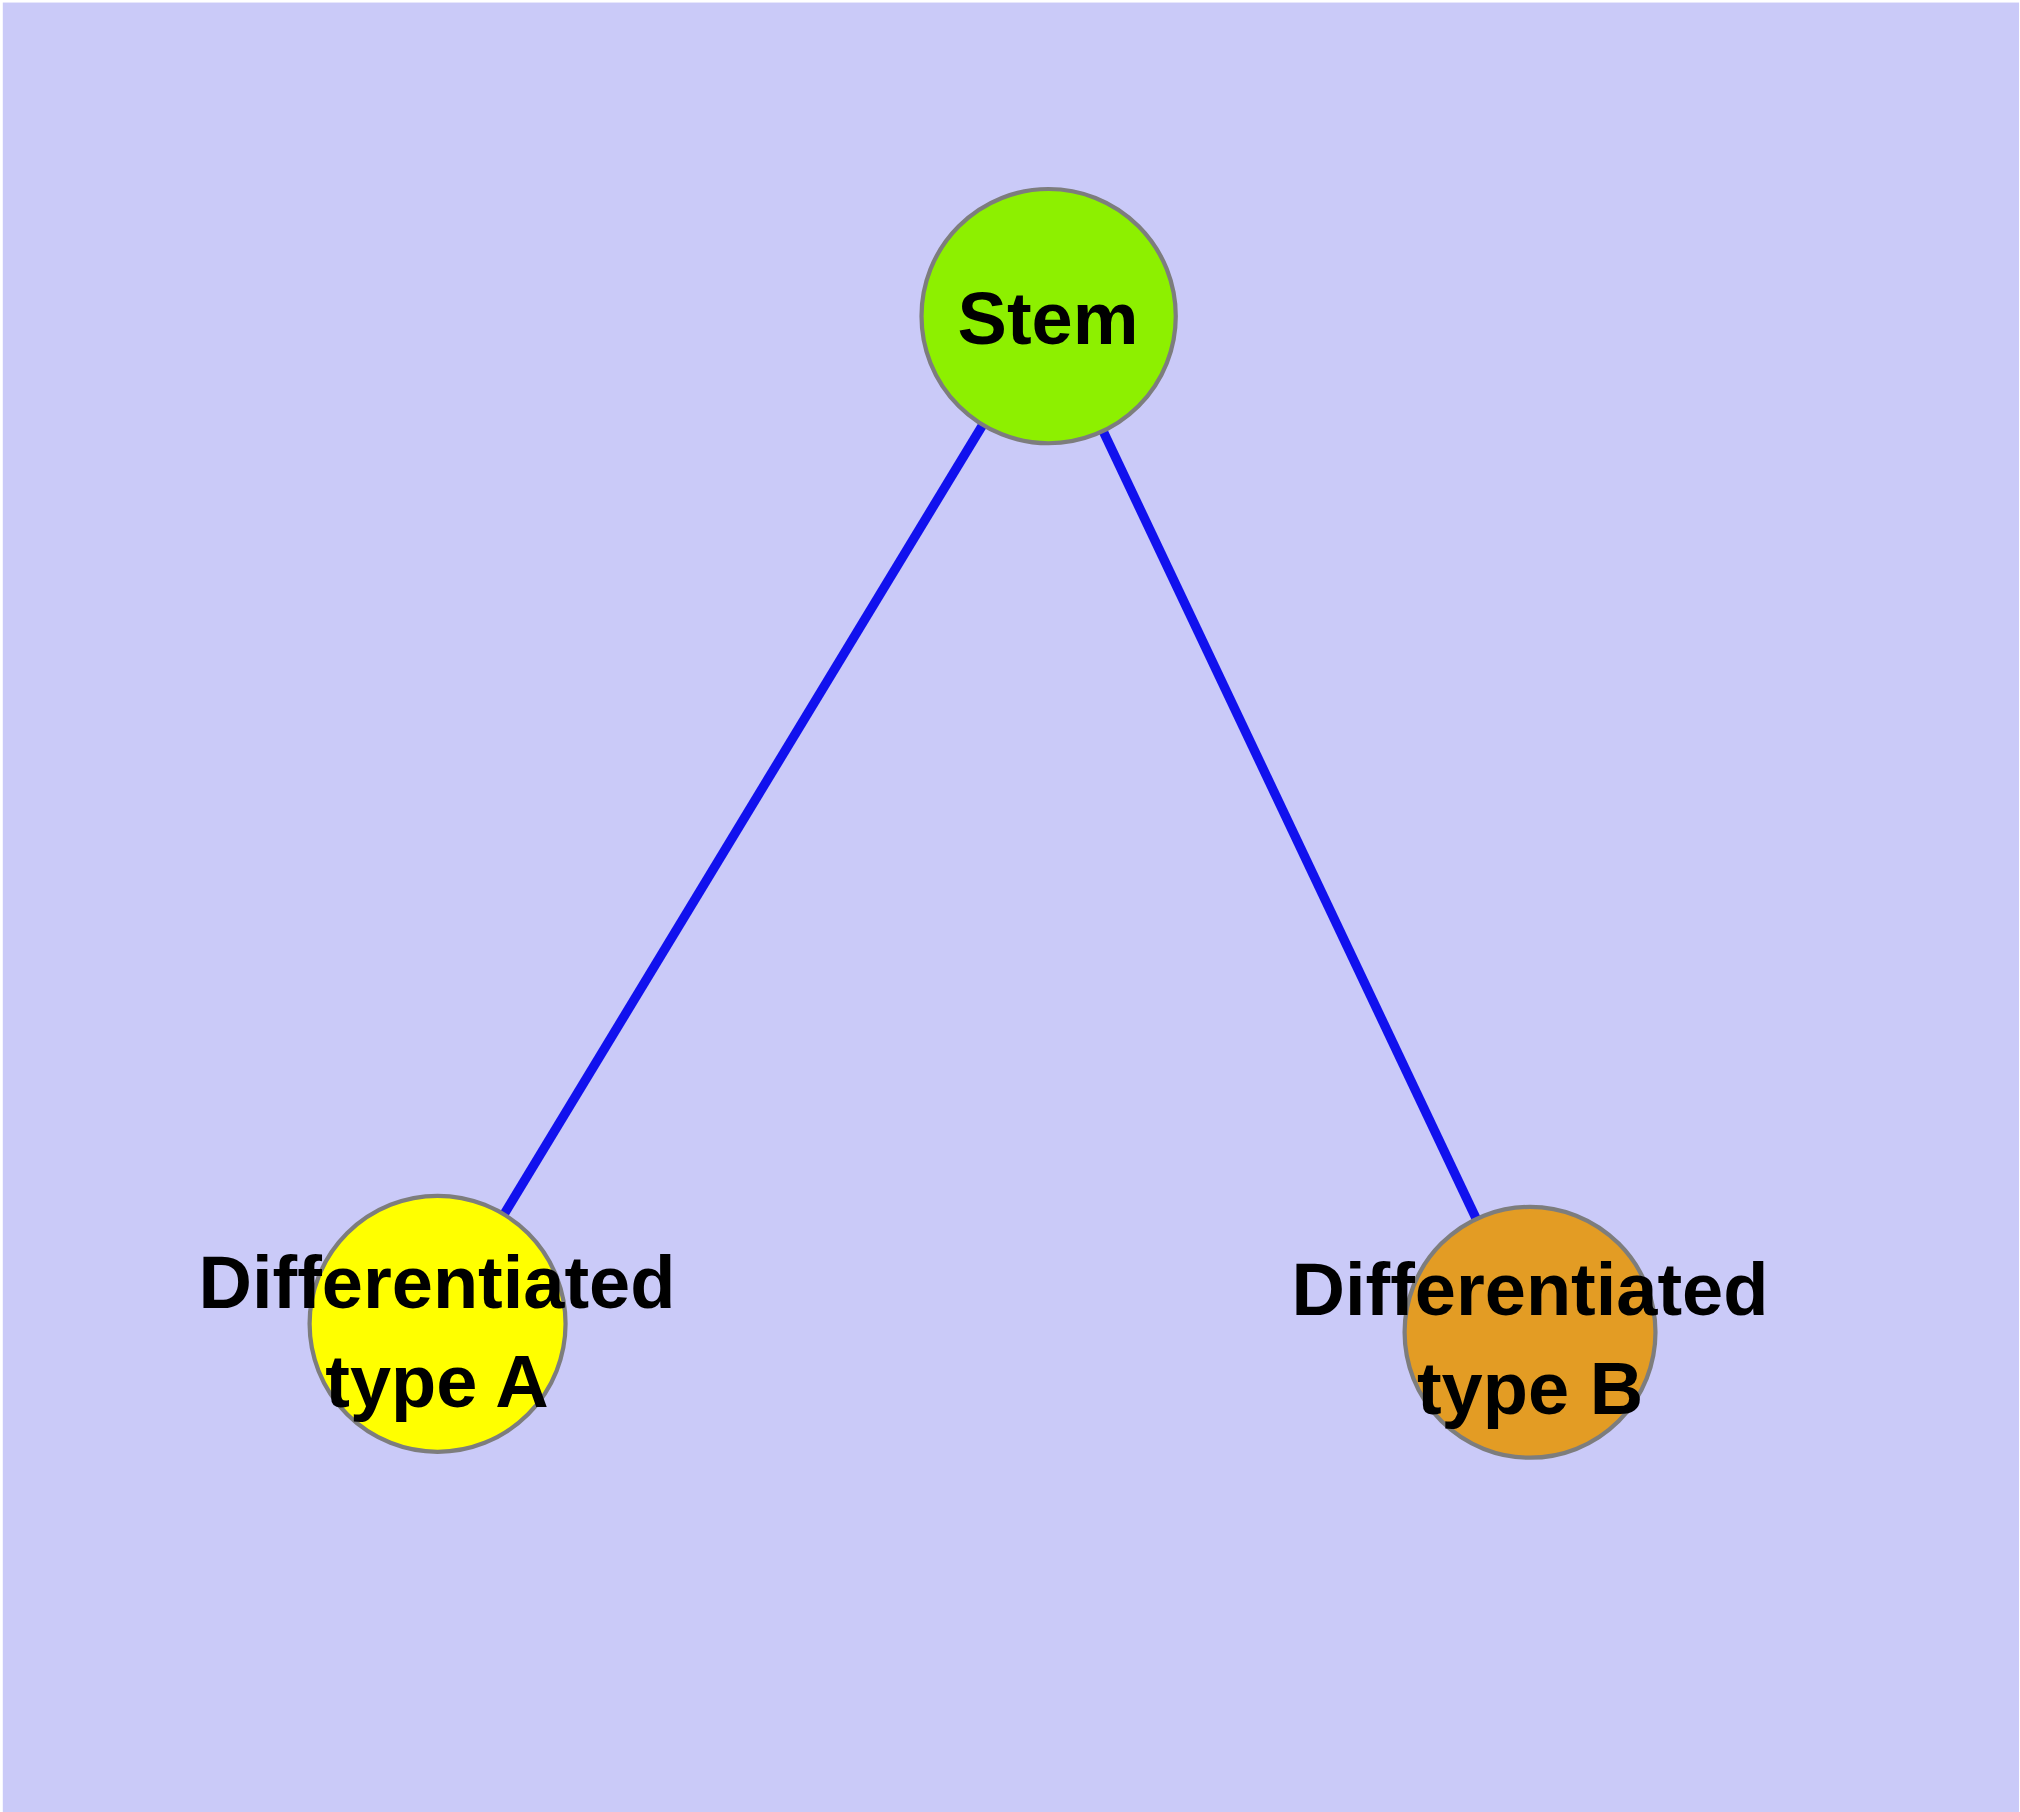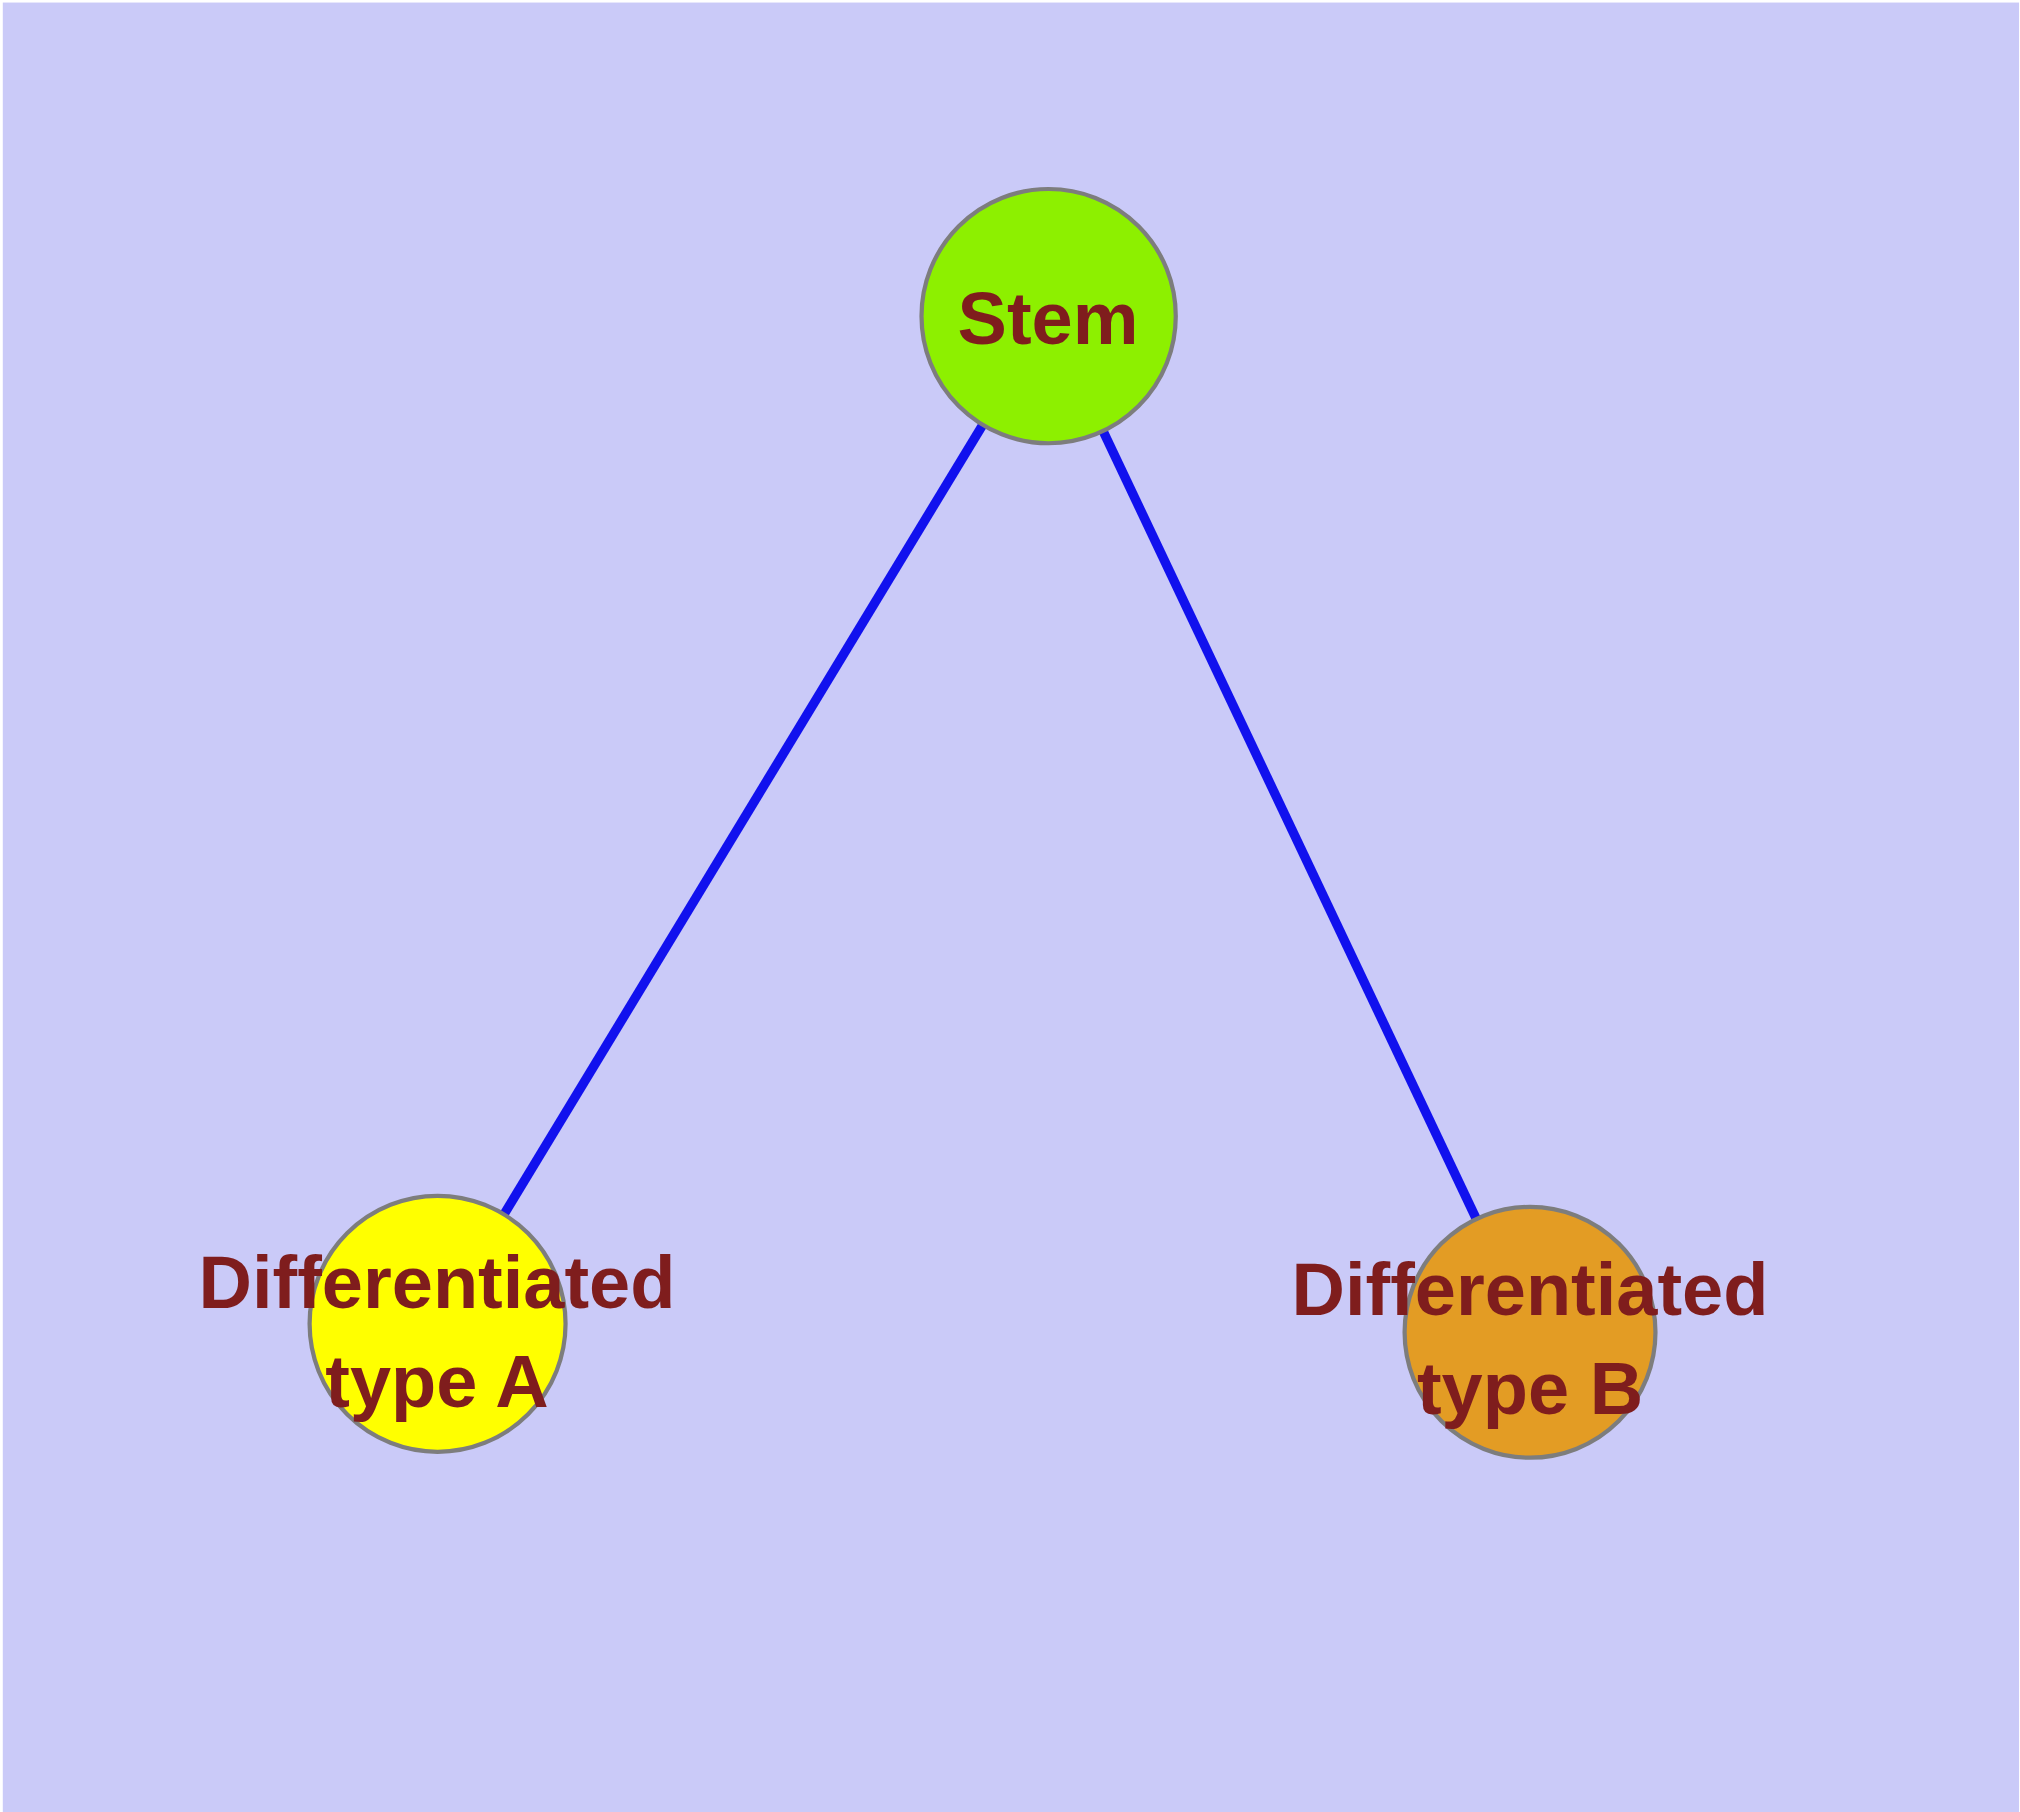--- a/index.html
+++ b/index.html
@@ -23,21 +23,21 @@
     top: 0;
     left: 0;
     display: block;
   }
   .node-label {
     position: absolute;
     transform: translate(-50%, -50%);
     font-weight: 700;
     font-size: 74px;
     line-height: 1.34;
-    color: #7f1d1d;
+    color: #000000;
     text-align: center;
     white-space: pre-line;
     letter-spacing: 0px;
   }
 </style>
 </head>
 <body>
 
 <div class="scene">
 

